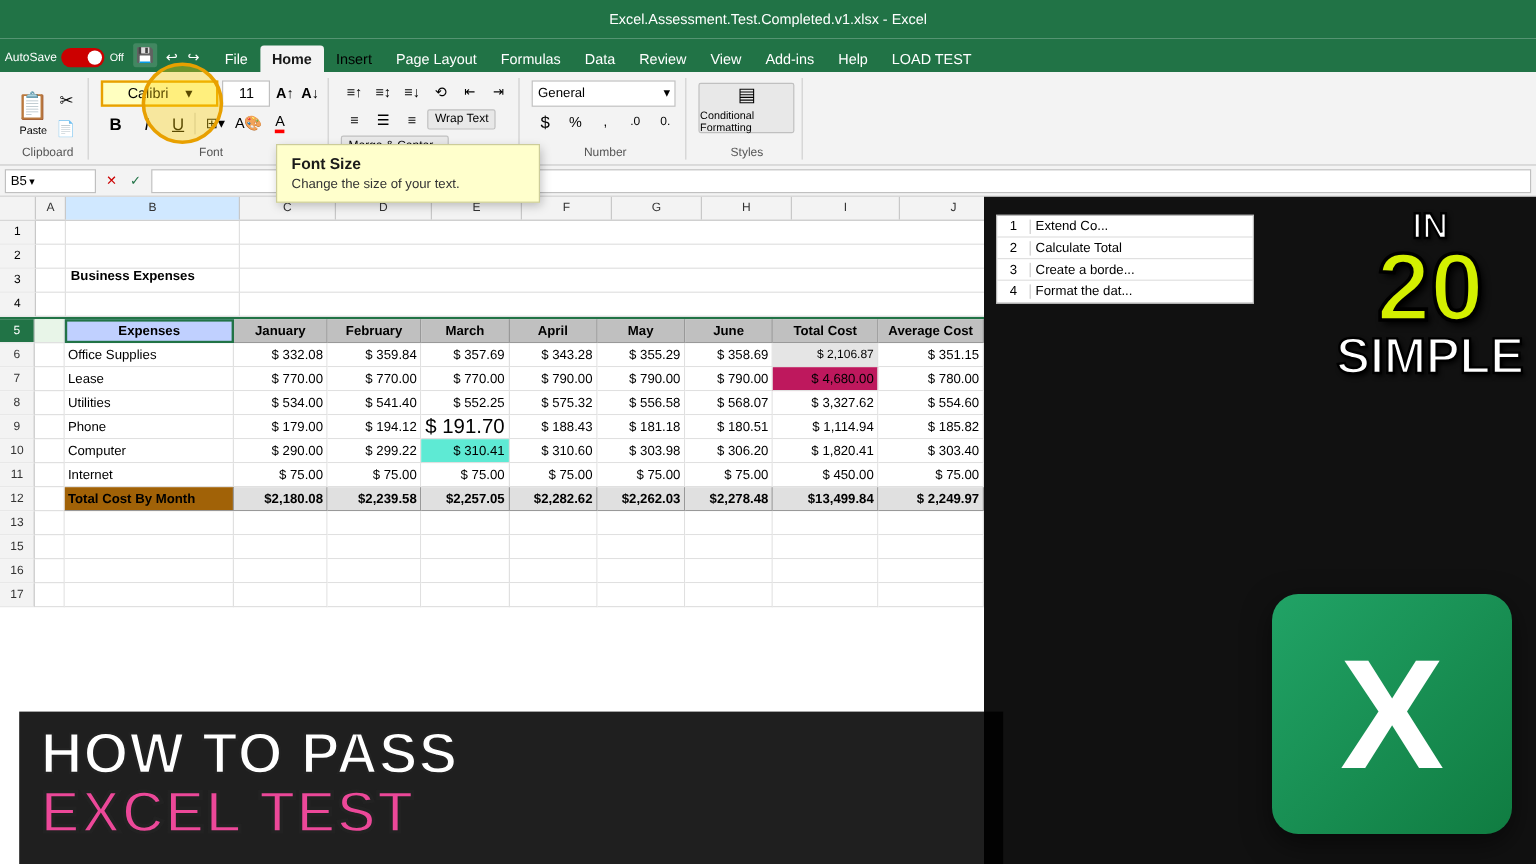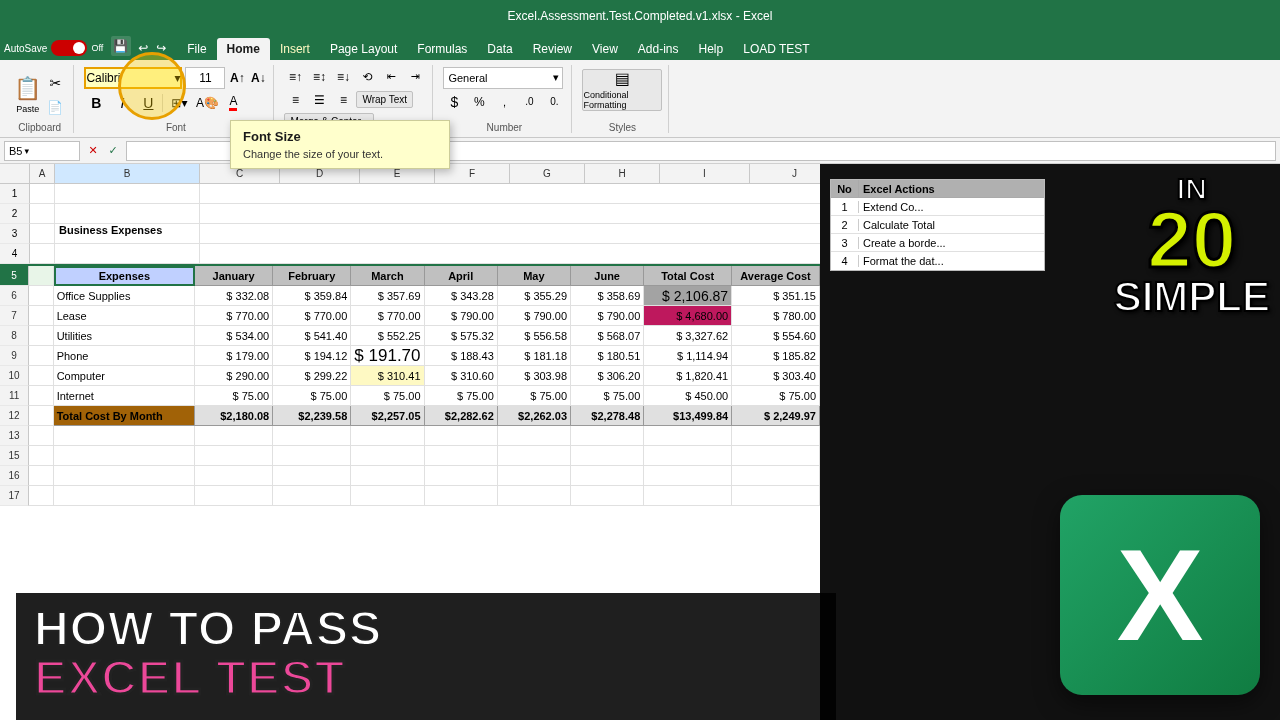--- a/index.html
+++ b/index.html
@@ -28,21 +28,21 @@
   <div style="width:16px; height:16px; display:flex; align-items:center; justify-content:center; cursor:pointer; margin-right:2px; margin-bottom:4px;">
     <span style="font-size:12px; color:white;">↩</span>
   </div>
   <div style="width:16px; height:16px; display:flex; align-items:center; justify-content:center; cursor:pointer; margin-right:8px; margin-bottom:4px;">
     <span style="font-size:12px; color:white;">↪</span>
   </div>
 
   <div style="display:flex; align-items:flex-end; gap:0;">
     <div style="color:white; font-size:12px; padding:4px 10px; cursor:pointer;">File</div>
     <div style="color:#1a1a1a; font-size:12px; padding:4px 10px; cursor:pointer; background:#f3f3f3; border-radius:3px 3px 0 0; font-weight:600;">Home</div>
-    <div style="color:#fef9c3; font-size:12px; padding:4px 10px; cursor:pointer;">Insert</div>
+    <div style="color:#000000; font-size:12px; padding:4px 10px; cursor:pointer;">Insert</div>
     <div style="color:white; font-size:12px; padding:4px 10px; cursor:pointer;">Page Layout</div>
     <div style="color:white; font-size:12px; padding:4px 10px; cursor:pointer;">Formulas</div>
     <div style="color:white; font-size:12px; padding:4px 10px; cursor:pointer;">Data</div>
     <div style="color:white; font-size:12px; padding:4px 10px; cursor:pointer;">Review</div>
     <div style="color:white; font-size:12px; padding:4px 10px; cursor:pointer;">View</div>
     <div style="color:white; font-size:12px; padding:4px 10px; cursor:pointer;">Add-ins</div>
     <div style="color:white; font-size:12px; padding:4px 10px; cursor:pointer;">Help</div>
     <div style="color:white; font-size:12px; padding:4px 10px; cursor:pointer;">LOAD TEST</div>
   </div>
 </div>
@@ -64,21 +64,21 @@
           </div>
       </div>
     </div>
     <div style="font-size:10px; color:#555;">Clipboard</div>
   </div>
 
   <div style="display:flex; flex-direction:column; align-items:center; border-right:1px solid #d0d0d0; padding:0 6px; height:68px; justify-content:space-between;">
     <div style="display:flex; flex-direction:column; gap:3px; padding-top:2px;">
 
       <div style="display:flex; align-items:center; gap:3px;">
-        <div style="width:98px; height:22px; border:2px solid #e8a000; background:#ffffc0; font-size:12px; padding:2px 0; display:flex; align-items:center; justify-content:space-between; cursor:pointer;">
+        <div style="width:98px; height:22px; border:2px solid #e8a000; background:#ffffc0; font-size:12px; padding:2px 20px; display:flex; align-items:center; justify-content:space-between; cursor:pointer;">
           <span>Calibri</span>
           <span>▾</span>
         </div>
         <div style="width:40px; height:22px; border:1px solid #c0c0c0; background:white; font-size:12px; padding:2px 4px; text-align:center; display:flex; align-items:center; justify-content:center; cursor:text;">
           <span>11</span>
         </div>
         <div style="width:18px; height:20px; cursor:pointer; display:flex; align-items:center; justify-content:center;">
             <span style="font-size:12px; font-weight:bold;">A↑</span>
           </div>
         <div style="width:18px; height:20px; cursor:pointer; display:flex; align-items:center; justify-content:center;">
@@ -240,21 +240,21 @@
         <div style="display: flex; height: 20px;">
           <div style="width: 30px; font-size: 10px; background: rgb(243, 243, 243); border-right: 1px solid rgb(200, 200, 200); border-bottom: 1px solid rgb(232, 232, 232); display: flex; align-items: center; justify-content: center; color: rgb(51, 51, 51);">6</div>
           <div style="width: 25px; border-right: 1px solid rgb(224, 224, 224); border-bottom: 1px solid rgb(224, 224, 224);"></div>
           <div style="width: 145px; border-right: 1px solid rgb(224, 224, 224); border-bottom: 1px solid rgb(224, 224, 224); font-size: 11px; padding: 0px 3px; overflow: hidden; white-space: nowrap; display: flex; align-items: center; background: white; font-weight: normal;">Office Supplies</div>
           <div style="width: 80px; border-right: 1px solid rgb(224, 224, 224); border-bottom: 1px solid rgb(224, 224, 224); font-size: 11px; padding: 0px 3px; overflow: hidden; white-space: nowrap; display: flex; align-items: center; background: white; font-weight: normal; justify-content: flex-end;">$ 332.08</div>
           <div style="width: 80px; border-right: 1px solid rgb(224, 224, 224); border-bottom: 1px solid rgb(224, 224, 224); font-size: 11px; padding: 0px 3px; overflow: hidden; white-space: nowrap; display: flex; align-items: center; background: white; font-weight: normal; justify-content: flex-end;">$ 359.84</div>
           <div style="width: 75px; border-right: 1px solid rgb(224, 224, 224); border-bottom: 1px solid rgb(224, 224, 224); font-size: 11px; padding: 0px 3px; overflow: hidden; white-space: nowrap; display: flex; align-items: center; background: white; font-weight: normal; justify-content: flex-end;">$ 357.69</div>
           <div style="width: 75px; border-right: 1px solid rgb(224, 224, 224); border-bottom: 1px solid rgb(224, 224, 224); font-size: 11px; padding: 0px 3px; overflow: hidden; white-space: nowrap; display: flex; align-items: center; background: white; font-weight: normal; justify-content: flex-end;">$ 343.28</div>
           <div style="width: 75px; border-right: 1px solid rgb(224, 224, 224); border-bottom: 1px solid rgb(224, 224, 224); font-size: 11px; padding: 0px 3px; overflow: hidden; white-space: nowrap; display: flex; align-items: center; background: white; font-weight: normal; justify-content: flex-end;">$ 355.29</div>
           <div style="width: 75px; border-right: 1px solid rgb(224, 224, 224); border-bottom: 1px solid rgb(224, 224, 224); font-size: 11px; padding: 0px 3px; overflow: hidden; white-space: nowrap; display: flex; align-items: center; background: white; font-weight: normal; justify-content: flex-end;">$ 358.69</div>
-          <div style="width: 90px; border-right: 1px solid rgb(224, 224, 224); border-bottom: 1px solid rgb(224, 224, 224); font-size: 14px; padding: 0px 3px; overflow: hidden; white-space: nowrap; display: flex; align-items: center; background: #a3a3a3; font-weight: normal; justify-content: flex-end;">$ 2,106.87</div>
+          <div style="width: 90px; border-right: 1px solid rgb(224, 224, 224); border-bottom: 1px solid rgb(224, 224, 224); font-size: 10px; padding: 0px 3px; overflow: hidden; white-space: nowrap; display: flex; align-items: center; background: #e5e5e5; font-weight: normal; justify-content: flex-end;">$ 2,106.87</div>
           <div style="width: 90px; border-right: 1px solid rgb(224, 224, 224); border-bottom: 1px solid rgb(224, 224, 224); font-size: 11px; padding: 0px 3px; overflow: hidden; white-space: nowrap; display: flex; align-items: center; background: white; font-weight: normal; justify-content: flex-end;">$ 351.15</div>
         </div>
         <div style="display: flex; height: 20px;">
           <div style="width: 30px; font-size: 10px; background: rgb(243, 243, 243); border-right: 1px solid rgb(200, 200, 200); border-bottom: 1px solid rgb(232, 232, 232); display: flex; align-items: center; justify-content: center; color: rgb(51, 51, 51);">7</div>
           <div style="width: 25px; border-right: 1px solid rgb(224, 224, 224); border-bottom: 1px solid rgb(224, 224, 224);"></div>
           <div style="width: 145px; border-right: 1px solid rgb(224, 224, 224); border-bottom: 1px solid rgb(224, 224, 224); font-size: 11px; padding: 0px 3px; overflow: hidden; white-space: nowrap; display: flex; align-items: center; background: white; font-weight: normal;">Lease</div>
           <div style="width: 80px; border-right: 1px solid rgb(224, 224, 224); border-bottom: 1px solid rgb(224, 224, 224); font-size: 11px; padding: 0px 3px; overflow: hidden; white-space: nowrap; display: flex; align-items: center; background: white; font-weight: normal; justify-content: flex-end;">$ 770.00</div>
           <div style="width: 80px; border-right: 1px solid rgb(224, 224, 224); border-bottom: 1px solid rgb(224, 224, 224); font-size: 11px; padding: 0px 3px; overflow: hidden; white-space: nowrap; display: flex; align-items: center; background: white; font-weight: normal; justify-content: flex-end;">$ 770.00</div>
           <div style="width: 75px; border-right: 1px solid rgb(224, 224, 224); border-bottom: 1px solid rgb(224, 224, 224); font-size: 11px; padding: 0px 3px; overflow: hidden; white-space: nowrap; display: flex; align-items: center; background: white; font-weight: normal; justify-content: flex-end;">$ 770.00</div>
           <div style="width: 75px; border-right: 1px solid rgb(224, 224, 224); border-bottom: 1px solid rgb(224, 224, 224); font-size: 11px; padding: 0px 3px; overflow: hidden; white-space: nowrap; display: flex; align-items: center; background: white; font-weight: normal; justify-content: flex-end;">$ 790.00</div>
@@ -288,21 +288,21 @@
           <div style="width: 75px; border-right: 1px solid rgb(224, 224, 224); border-bottom: 1px solid rgb(224, 224, 224); font-size: 11px; padding: 0px 3px; overflow: hidden; white-space: nowrap; display: flex; align-items: center; background: white; font-weight: normal; justify-content: flex-end;">$ 180.51</div>
           <div style="width: 90px; border-right: 1px solid rgb(224, 224, 224); border-bottom: 1px solid rgb(224, 224, 224); font-size: 11px; padding: 0px 3px; overflow: hidden; white-space: nowrap; display: flex; align-items: center; background: white; font-weight: normal; justify-content: flex-end;">$ 1,114.94</div>
           <div style="width: 90px; border-right: 1px solid rgb(224, 224, 224); border-bottom: 1px solid rgb(224, 224, 224); font-size: 11px; padding: 0px 3px; overflow: hidden; white-space: nowrap; display: flex; align-items: center; background: white; font-weight: normal; justify-content: flex-end;">$ 185.82</div>
         </div>
         <div style="display: flex; height: 20px;">
           <div style="width: 30px; font-size: 10px; background: rgb(243, 243, 243); border-right: 1px solid rgb(200, 200, 200); border-bottom: 1px solid rgb(232, 232, 232); display: flex; align-items: center; justify-content: center; color: rgb(51, 51, 51);">10</div>
           <div style="width: 25px; border-right: 1px solid rgb(224, 224, 224); border-bottom: 1px solid rgb(224, 224, 224);"></div>
           <div style="width: 145px; border-right: 1px solid rgb(224, 224, 224); border-bottom: 1px solid rgb(224, 224, 224); font-size: 11px; padding: 0px 3px; overflow: hidden; white-space: nowrap; display: flex; align-items: center; background: white; font-weight: normal;">Computer</div>
           <div style="width: 80px; border-right: 1px solid rgb(224, 224, 224); border-bottom: 1px solid rgb(224, 224, 224); font-size: 11px; padding: 0px 3px; overflow: hidden; white-space: nowrap; display: flex; align-items: center; background: white; font-weight: normal; justify-content: flex-end;">$ 290.00</div>
           <div style="width: 80px; border-right: 1px solid rgb(224, 224, 224); border-bottom: 1px solid rgb(224, 224, 224); font-size: 11px; padding: 0px 3px; overflow: hidden; white-space: nowrap; display: flex; align-items: center; background: white; font-weight: normal; justify-content: flex-end;">$ 299.22</div>
-          <div style="width: 75px; border-right: 1px solid rgb(224, 224, 224); border-bottom: 1px solid rgb(224, 224, 224); font-size: 11px; padding: 0px 3px; overflow: hidden; white-space: nowrap; display: flex; align-items: center; background: #fef9c3; font-weight: normal; justify-content: flex-end;">$ 310.41</div>
+          <div style="width: 75px; border-right: 1px solid rgb(224, 224, 224); border-bottom: 1px solid rgb(224, 224, 224); font-size: 11px; padding: 0px 3px; overflow: hidden; white-space: nowrap; display: flex; align-items: center; background: #5eead4; font-weight: normal; justify-content: flex-end;">$ 310.41</div>
           <div style="width: 75px; border-right: 1px solid rgb(224, 224, 224); border-bottom: 1px solid rgb(224, 224, 224); font-size: 11px; padding: 0px 3px; overflow: hidden; white-space: nowrap; display: flex; align-items: center; background: white; font-weight: normal; justify-content: flex-end;">$ 310.60</div>
           <div style="width: 75px; border-right: 1px solid rgb(224, 224, 224); border-bottom: 1px solid rgb(224, 224, 224); font-size: 11px; padding: 0px 3px; overflow: hidden; white-space: nowrap; display: flex; align-items: center; background: white; font-weight: normal; justify-content: flex-end;">$ 303.98</div>
           <div style="width: 75px; border-right: 1px solid rgb(224, 224, 224); border-bottom: 1px solid rgb(224, 224, 224); font-size: 11px; padding: 0px 3px; overflow: hidden; white-space: nowrap; display: flex; align-items: center; background: white; font-weight: normal; justify-content: flex-end;">$ 306.20</div>
           <div style="width: 90px; border-right: 1px solid rgb(224, 224, 224); border-bottom: 1px solid rgb(224, 224, 224); font-size: 11px; padding: 0px 3px; overflow: hidden; white-space: nowrap; display: flex; align-items: center; background: white; font-weight: normal; justify-content: flex-end;">$ 1,820.41</div>
           <div style="width: 90px; border-right: 1px solid rgb(224, 224, 224); border-bottom: 1px solid rgb(224, 224, 224); font-size: 11px; padding: 0px 3px; overflow: hidden; white-space: nowrap; display: flex; align-items: center; background: white; font-weight: normal; justify-content: flex-end;">$ 303.40</div>
         </div>
         <div style="display: flex; height: 20px;">
           <div style="width: 30px; font-size: 10px; background: rgb(243, 243, 243); border-right: 1px solid rgb(200, 200, 200); border-bottom: 1px solid rgb(232, 232, 232); display: flex; align-items: center; justify-content: center; color: rgb(51, 51, 51);">11</div>
           <div style="width: 25px; border-right: 1px solid rgb(224, 224, 224); border-bottom: 1px solid rgb(224, 224, 224);"></div>
           <div style="width: 145px; border-right: 1px solid rgb(224, 224, 224); border-bottom: 1px solid rgb(224, 224, 224); font-size: 11px; padding: 0px 3px; overflow: hidden; white-space: nowrap; display: flex; align-items: center; background: white; font-weight: normal;">Internet</div>
@@ -380,24 +380,20 @@
           <div style="width: 90px; border-right: 1px solid rgb(224, 224, 224); border-bottom: 1px solid rgb(224, 224, 224); font-size: 11px; padding: 0px 3px; overflow: hidden; white-space: nowrap; display: flex; align-items: center; background: white; font-weight: normal;"></div>
           <div style="width: 90px; border-right: 1px solid rgb(224, 224, 224); border-bottom: 1px solid rgb(224, 224, 224); font-size: 11px; padding: 0px 3px; overflow: hidden; white-space: nowrap; display: flex; align-items: center; background: white; font-weight: normal;"></div>
         </div>
       </div>
 
   </div>
 
   <div style="width:460px; background:#111; position:relative; overflow:hidden;">
 
     <div style="position:absolute; top:15px; left:10px; width:215px; background:white; border:1px solid #bbb; font-size:11px; z-index:10;">
-      <div style="display:flex; background:#b0b0b0; border-bottom:1px solid #aaa; height:18px; font-weight:bold;">
-        <div style="width:28px; text-align:center; border-right:1px solid #aaa; display:flex; align-items:center; justify-content:center;">No</div>
-        <div style="flex:1; padding:0 4px; display:flex; align-items:center;">Excel Actions</div>
-      </div>
       <div style="display:flex; height:18px; align-items:center; border-bottom:1px solid #e0e0e0;">
         <div style="width:28px; text-align:center; border-right:1px solid #ccc;">1</div>
         <div style="flex:1; padding:0 4px;">Extend Co...</div>
       </div>
       <div style="display:flex; height:18px; align-items:center; border-bottom:1px solid #e0e0e0;">
         <div style="width:28px; text-align:center; border-right:1px solid #ccc;">2</div>
         <div style="flex:1; padding:0 4px;">Calculate Total</div>
       </div>
       <div style="display:flex; height:18px; align-items:center; border-bottom:1px solid #e0e0e0;">
         <div style="width:28px; text-align:center; border-right:1px solid #ccc;">3</div>

